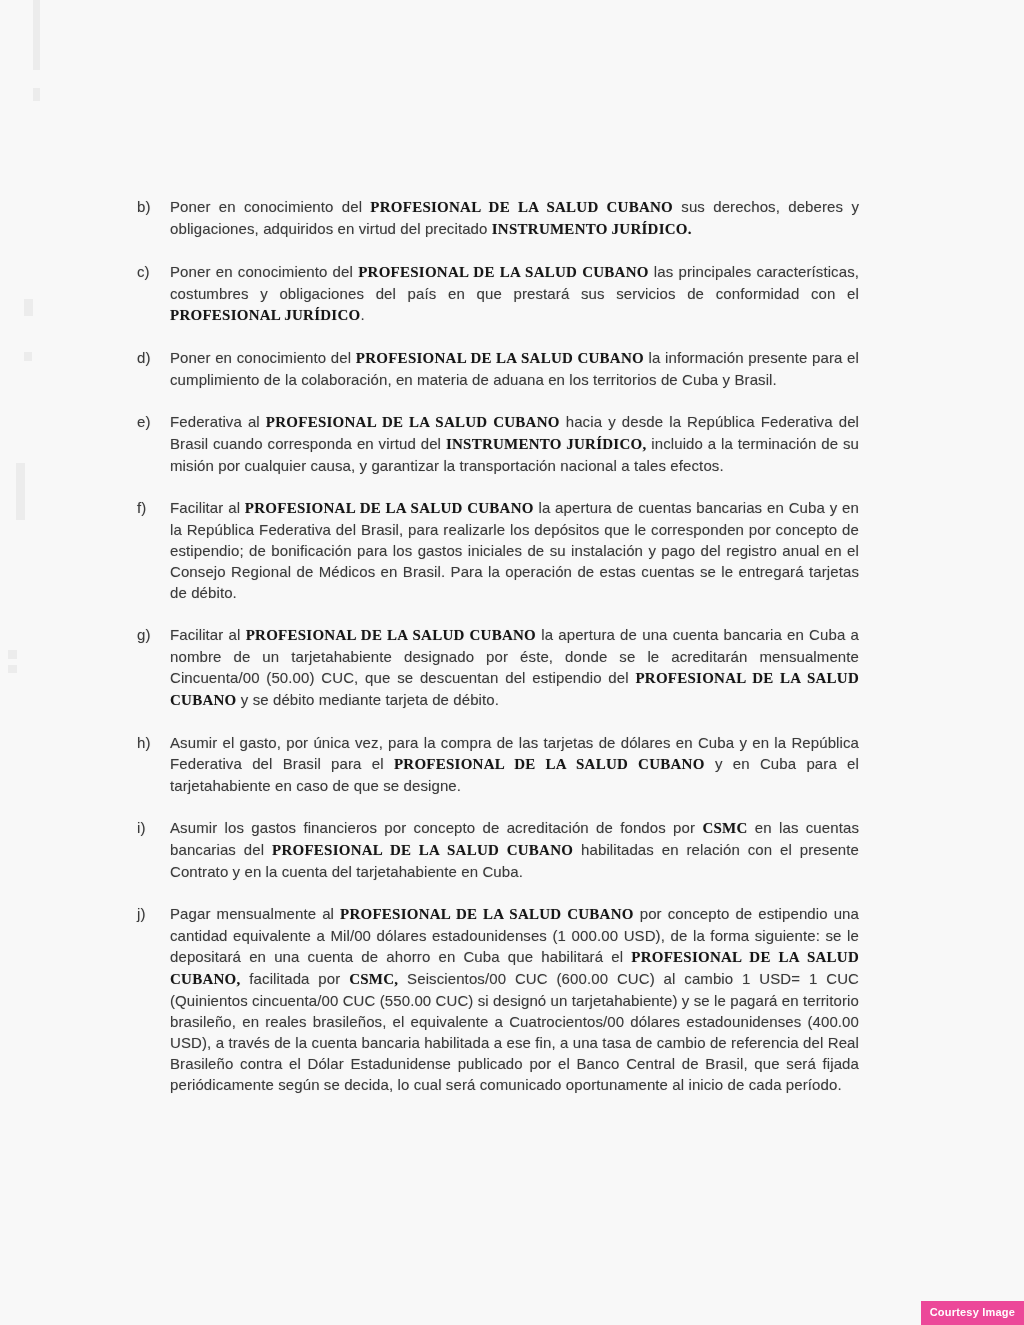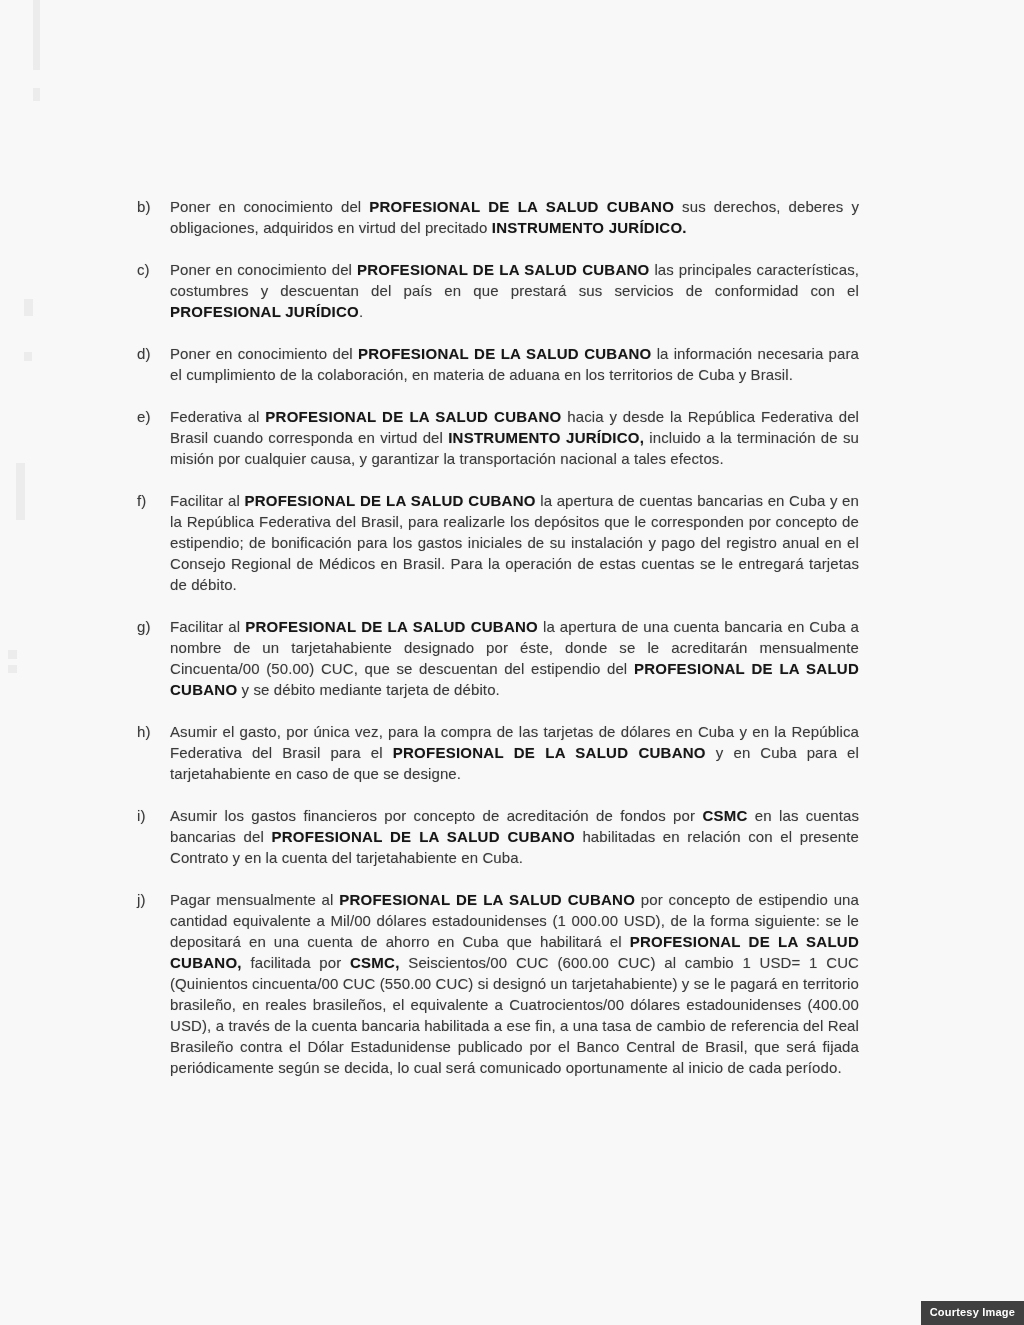--- a/index.html
+++ b/index.html
@@ -29,27 +29,27 @@
     width: 722px;
     font-size: 15px;
     line-height: 21px;
     color: #3b3b3b;
     letter-spacing: 0.1px;
     text-shadow: 0 0 1px rgba(95,95,95,.38);
   }
   .item { display: flex; margin-bottom: 21px; }
   .item .marker { flex: 0 0 33px; width: 33px; }
   .item p { margin: 0; flex: 1; text-align: justify; }
-  .item b { color: #161616; font-weight: 700; letter-spacing: .25px; }
+  .item b { color: #161616; font-weight: 700; letter-spacing: .25px; font-family: Liberation Serif, serif; }
 
   .badge {
     position: absolute;
     right: 0;
     bottom: 0;
-    background: #404040;
+    background: #ec4899;
     color: #ffffff;
     font-size: 11px;
     font-weight: 700;
     padding: 5px 9px 7px 9px;
     letter-spacing: .2px;
   }
 </style>
 </head>
 <body>
 
@@ -63,25 +63,25 @@
   <div class="artifact a6"></div>
   <div class="artifact a7"></div>
 
   <div class="doc" id="doc-items">
       <div class="item">
         <span class="marker">b)</span>
         <p><span>Poner en conocimiento del </span><b>PROFESIONAL DE LA SALUD CUBANO</b><span> sus derechos, deberes y obligaciones, adquiridos en virtud del precitado </span><b>INSTRUMENTO JURÍDICO.</b></p>
       </div>
       <div class="item">
         <span class="marker">c)</span>
-        <p><span>Poner en conocimiento del </span><b>PROFESIONAL DE LA SALUD CUBANO</b><span> las principales características, costumbres y descuentan del país en que prestará sus servicios de conformidad con el </span><b>PROFESIONAL JURÍDICO</b><span>.</span></p>
+        <p><span>Poner en conocimiento del </span><b>PROFESIONAL DE LA SALUD CUBANO</b><span> las principales características, costumbres y obligaciones del país en que prestará sus servicios de conformidad con el </span><b>PROFESIONAL JURÍDICO</b><span>.</span></p>
       </div>
       <div class="item">
         <span class="marker">d)</span>
-        <p><span>Poner en conocimiento del </span><b>PROFESIONAL DE LA SALUD CUBANO</b><span> la información necesaria para el cumplimiento de la colaboración, en materia de aduana en los territorios de Cuba y Brasil.</span></p>
+        <p><span>Poner en conocimiento del </span><b>PROFESIONAL DE LA SALUD CUBANO</b><span> la información presente para el cumplimiento de la colaboración, en materia de aduana en los territorios de Cuba y Brasil.</span></p>
       </div>
       <div class="item">
         <span class="marker">e)</span>
         <p><span>Federativa al </span><b>PROFESIONAL DE LA SALUD CUBANO</b><span> hacia y desde la República Federativa del Brasil cuando corresponda en virtud del </span><b>INSTRUMENTO JURÍDICO,</b><span> incluido a la terminación de su misión por cualquier causa, y garantizar la transportación nacional a tales efectos.</span></p>
       </div>
       <div class="item">
         <span class="marker">f)</span>
         <p><span>Facilitar al </span><b>PROFESIONAL DE LA SALUD CUBANO</b><span> la apertura de cuentas bancarias en Cuba y en la República Federativa del Brasil, para realizarle los depósitos que le corresponden por concepto de estipendio; de bonificación para los gastos iniciales de su instalación y pago del registro anual en el Consejo Regional de Médicos en Brasil. Para la operación de estas cuentas se le entregará tarjetas de débito.</span></p>
       </div>
       <div class="item">

